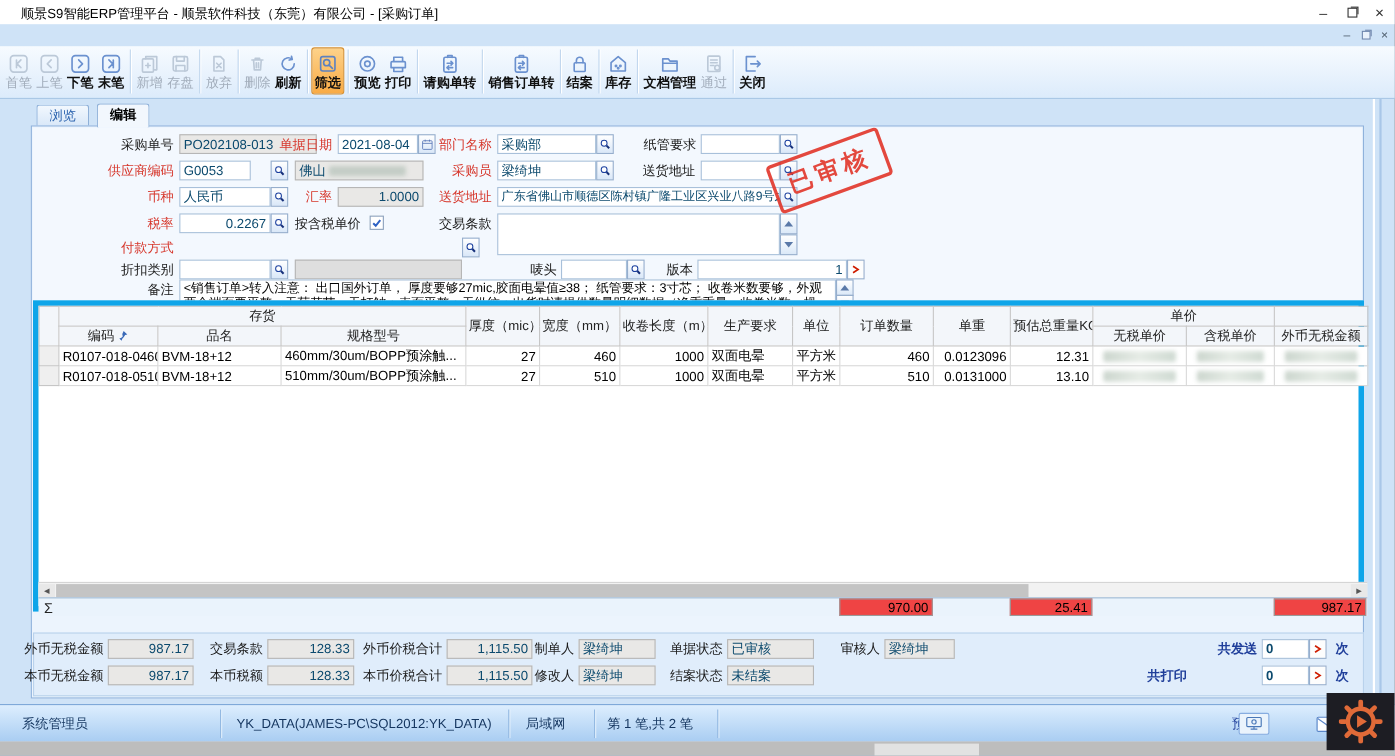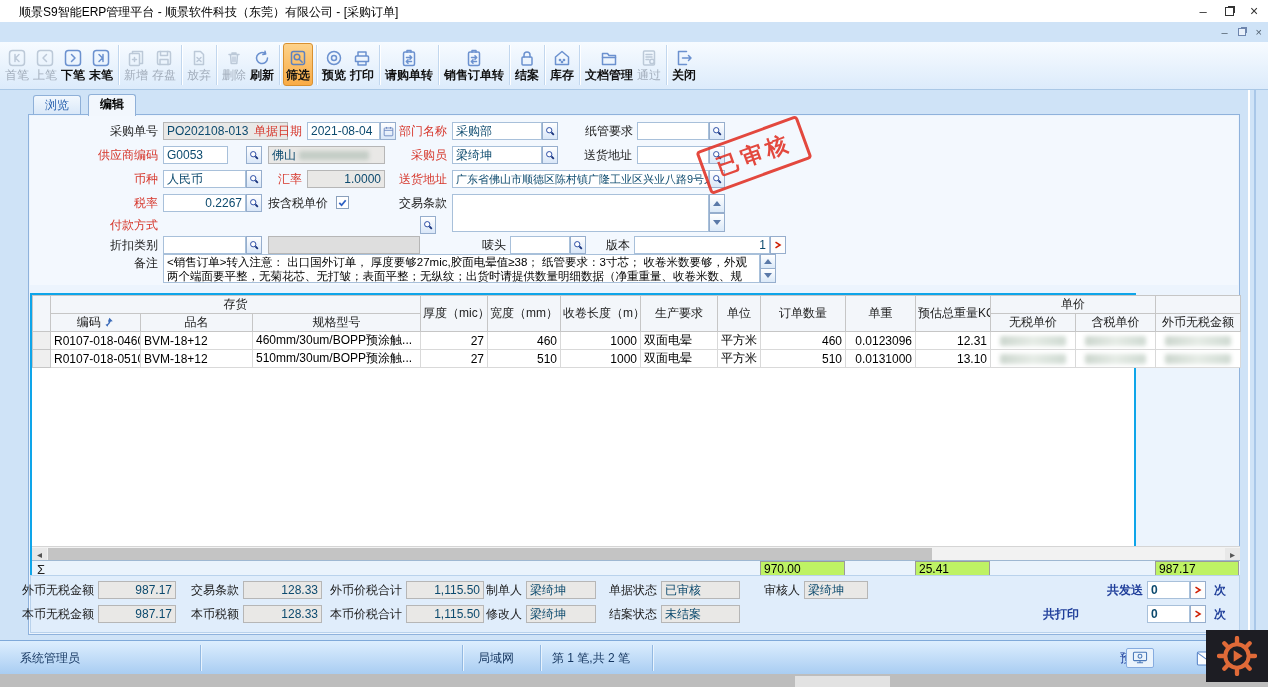--- a/index.html
+++ b/index.html
@@ -47,33 +47,33 @@
 .lk{position:absolute;width:16px;height:18px;border:1px solid #96aecd;background:linear-gradient(#ffffff,#d9e7f8);display:flex;align-items:center;justify-content:center;z-index:3}
 .lk svg{width:11px;height:11px}
 .spin{position:absolute;width:16px;border:1px solid #96aecd;background:linear-gradient(#ffffff,#dbe9f8);display:flex;align-items:center;justify-content:center;z-index:3}
 .tri-up{width:0;height:0;border-left:4px solid transparent;border-right:4px solid transparent;border-bottom:5px solid #5a79a8}
 .tri-dn{width:0;height:0;border-left:4px solid transparent;border-right:4px solid transparent;border-top:5px solid #5a79a8}
 .chk{position:absolute;width:13px;height:13px;border:1px solid #8aa0bc;background:#fff;display:flex;align-items:center;justify-content:center;z-index:3}
 .chk svg{width:11px;height:11px;fill:none;stroke:#2f62c4;stroke-width:2}
 .blurline{display:inline-block;height:9px;border-radius:2px;background:#c4cdc6;filter:blur(2px);vertical-align:middle}
 .stamp{position:absolute;left:700px;top:132px;transform:rotate(-20deg);border:3px solid #e23b30;border-radius:4px;color:#e23b30;font-size:22px;font-weight:700;padding:5px 12px;letter-spacing:4px;opacity:.93;z-index:8;background:rgba(255,255,255,.05)}
 
-.tablewrap{position:absolute;left:30px;top:293px;width:1106px;height:283px;background:#fff;border:2px solid #0ea5e9;z-index:3}
+.tablewrap{position:absolute;left:30px;top:273px;width:1210px;height:283px;background:#fff;border:5px solid #0ea5e9;z-index:3}
 .grid{border-collapse:collapse;table-layout:fixed;width:1208px;font-size:12px}
 .grid th{background:#f3f6fa;border:1px solid #c6c6c6;font-weight:400;color:#222;height:16px;padding:0 2px;overflow:hidden;white-space:nowrap}
 .grid td{border:1px solid #d9d9d9;height:18px;padding:0 3px;background:#fff;overflow:hidden;white-space:nowrap;color:#000}
 .grid td.sel{background:#efefef;border-color:#c6c6c6}
 .grid td.num{text-align:right}
 .blurcell{height:10px;margin:0 6px;border-radius:2px;background:linear-gradient(90deg,#ccd6ce,#e6ece6,#cfdad2);filter:blur(2px)}
 .hscroll{position:absolute;left:0;top:251px;width:1208px;height:14px;background:#f2f2f2;border-top:1px solid #d5d5d5}
 .hs-arrow{position:absolute;top:1px;width:15px;height:12px;display:flex;align-items:center;justify-content:center;font-size:10px;color:#555;background:#e8e8e8}
 .hs-thumb{position:absolute;left:16px;top:1px;width:884px;height:12px;background:#c4c4c4}
 .sumrow{position:absolute;left:0;top:265px;width:1208px;height:17px;background:#eaf3fc;border-top:1px solid #9fb8d2;font-size:12px}
 .sumsym{position:absolute;left:5px;top:1px;font-size:13px;color:#222}
-.sumbox{position:absolute;top:0;height:16px;border:1px solid #9a9a9a;background:#bef264;font-size:12px;line-height:14px;padding:0 3px;color:#000}
+.sumbox{position:absolute;top:0;height:16px;border:1px solid #9a9a9a;background:#ef4444;font-size:12px;line-height:14px;text-align:right;padding:0 3px;color:#000}
 
 .bsum{position:absolute;left:30px;top:575px;width:1210px;height:58px;background:#e0edfb;border:1px solid #b9d2ec;z-index:3}
 .blue{color:#1f3e9a;font-weight:700}
 .redarrow{position:absolute;width:16px;height:18px;border:1px solid #96aecd;background:#fdfdfd;display:flex;align-items:center;justify-content:center;z-index:3}
 .redarrow svg{width:10px;height:10px}
 
 .status{position:absolute;left:0;top:640px;width:1268px;height:34px;background:linear-gradient(#ddeefe,#a9cdf2);border-top:1px solid #7fa9d9;font-size:12px;color:#14355f;z-index:2}
 .st-item{position:absolute;top:0;line-height:34px;white-space:nowrap}
 .st-sep{position:absolute;top:4px;width:1px;height:26px;background:#93b9e2;box-shadow:1px 0 0 #e8f3fd}
 .alertbox{position:absolute;left:1126px;top:648px;width:28px;height:20px;border:1px solid #86ace0;border-radius:2px;display:flex;align-items:center;justify-content:center;z-index:3;background:#eaf3fc}
@@ -578,20 +578,21 @@
   <div class="redarrow" style="left:1190px;top:605px">
       <svg viewBox="0 0 12 12">
         <path d="M3 2.5 8.5 6 3 9.5" fill="none" stroke="#cf1d00" stroke-width="1.8"></path>
       </svg>
     </div>
   <div class="lbl blue" style="left:1214px;top:605px;width:20px;text-align:left">次</div>
 
   <div class="status">
     <span class="st-item" style="left:20px">系统管理员</span>
     <span class="st-sep" style="left:200px"></span>
+    <span class="st-item" style="left:215px">YK_DATA(JAMES-PC\SQL2012:YK_DATA)</span>
     <span class="st-sep" style="left:462px"></span>
     <span class="st-item" style="left:478px">局域网</span>
     <span class="st-sep" style="left:540px"></span>
     <span class="st-item" style="left:552px">第 1 笔,共 2 笔</span>
     <span class="st-sep" style="left:652px"></span>
     <span class="st-item blue" style="left:1120px;font-weight:400">预警</span>
   </div>
   <div class="alertbox">
     <svg viewBox="0 0 18 16" style="width:16px;height:14px;fill:none;stroke:#4a78b8;stroke-width:1.2">
         <rect x="1.5" y="1.5" width="15" height="9.5" rx="1"></rect>

